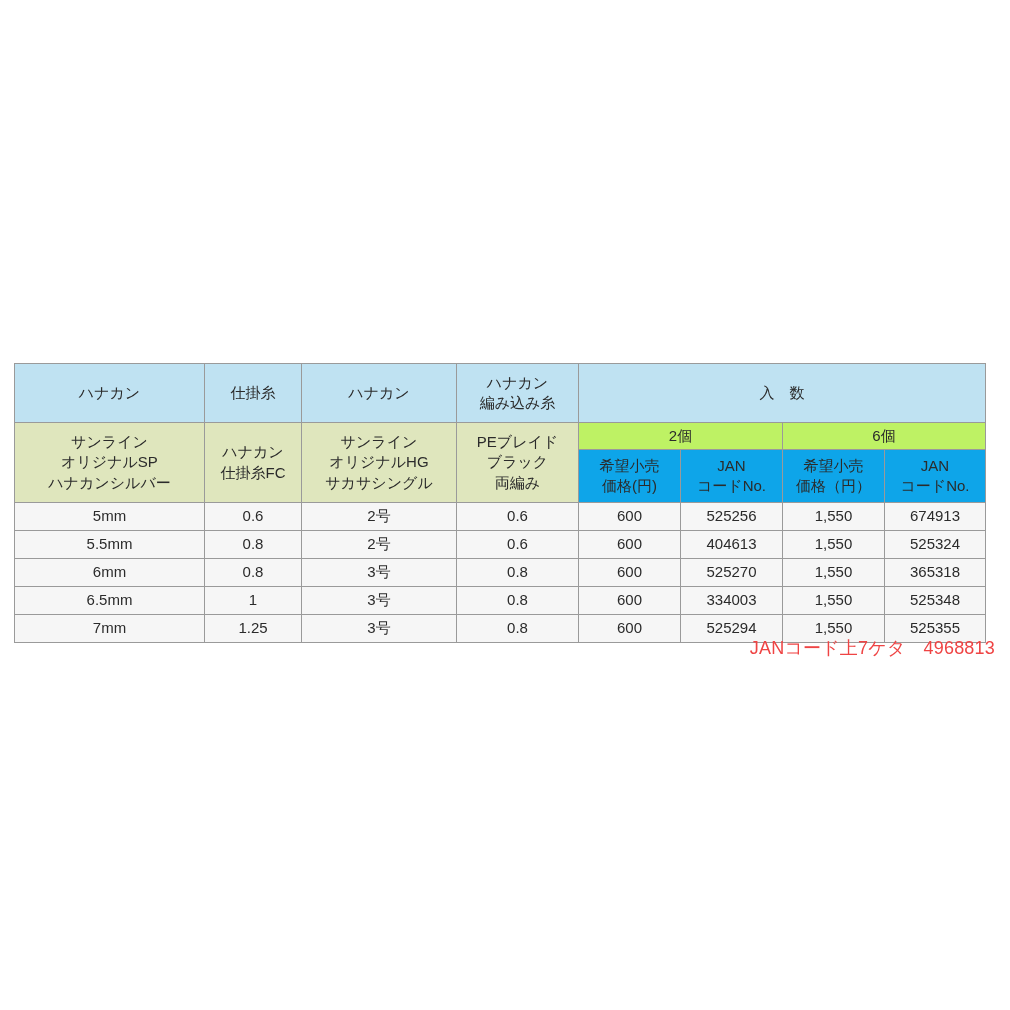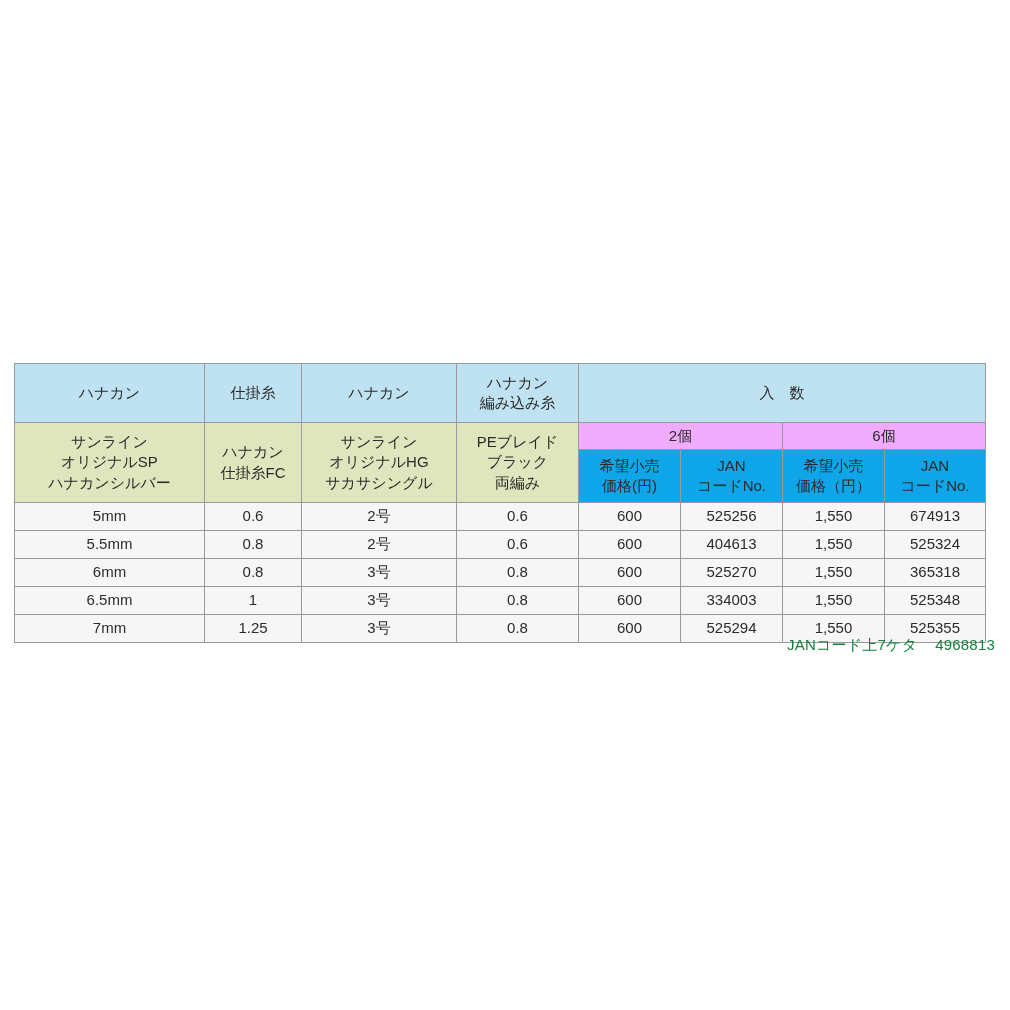--- a/index.html
+++ b/index.html
@@ -54,21 +54,21 @@
 
   .hdr-blue {
     background: #bfe2f2;
     height: 58px;
     font-size: 15px;
   }
   .hdr-blue.two-line {
     line-height: 1.35;
   }
   .hdr-green {
-    background: #f0abfc;
+    background: #bef264;
     height: 26px;
     font-size: 15px;
   }
   .hdr-green-tall {
     background: #dfe6bd;
     height: 78px;
     font-size: 15px;
     line-height: 1.45;
   }
   .hdr-green-sub {
@@ -83,22 +83,22 @@
     font-size: 15px;
     margin-left: 43px;
   }
   .nowrap { white-space: nowrap; }
   .note {
     position: absolute;
     left: 14px;
     top: 636px;
     width: 981px;
     text-align: right;
-    font-size: 15px;
-    color: #15803d;
+    font-size: 18px;
+    color: #ef4444;
     letter-spacing: 0.2px;
   }
   .note .gap { display: inline-block; width: 18px; }
 </style>
 </head>
 <body>
 
 <div class="sheet">
 
   <div class="table-wrap">

